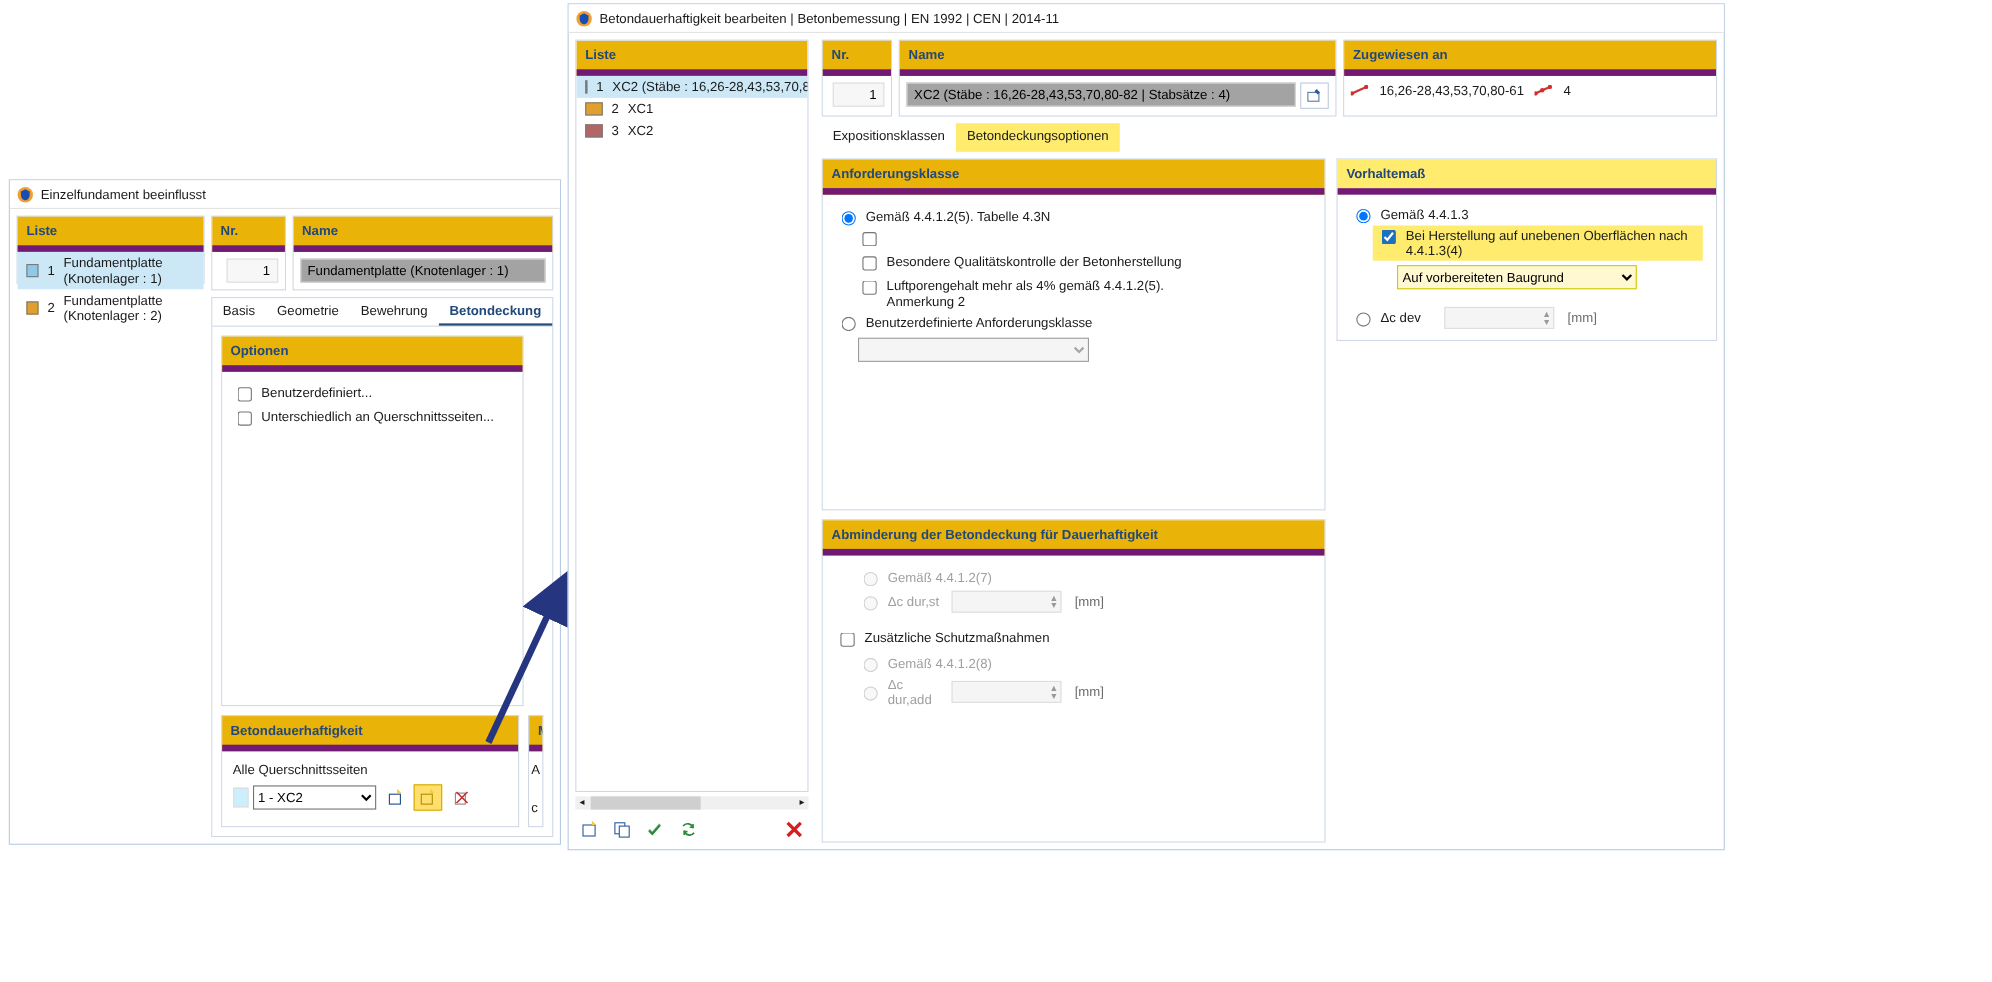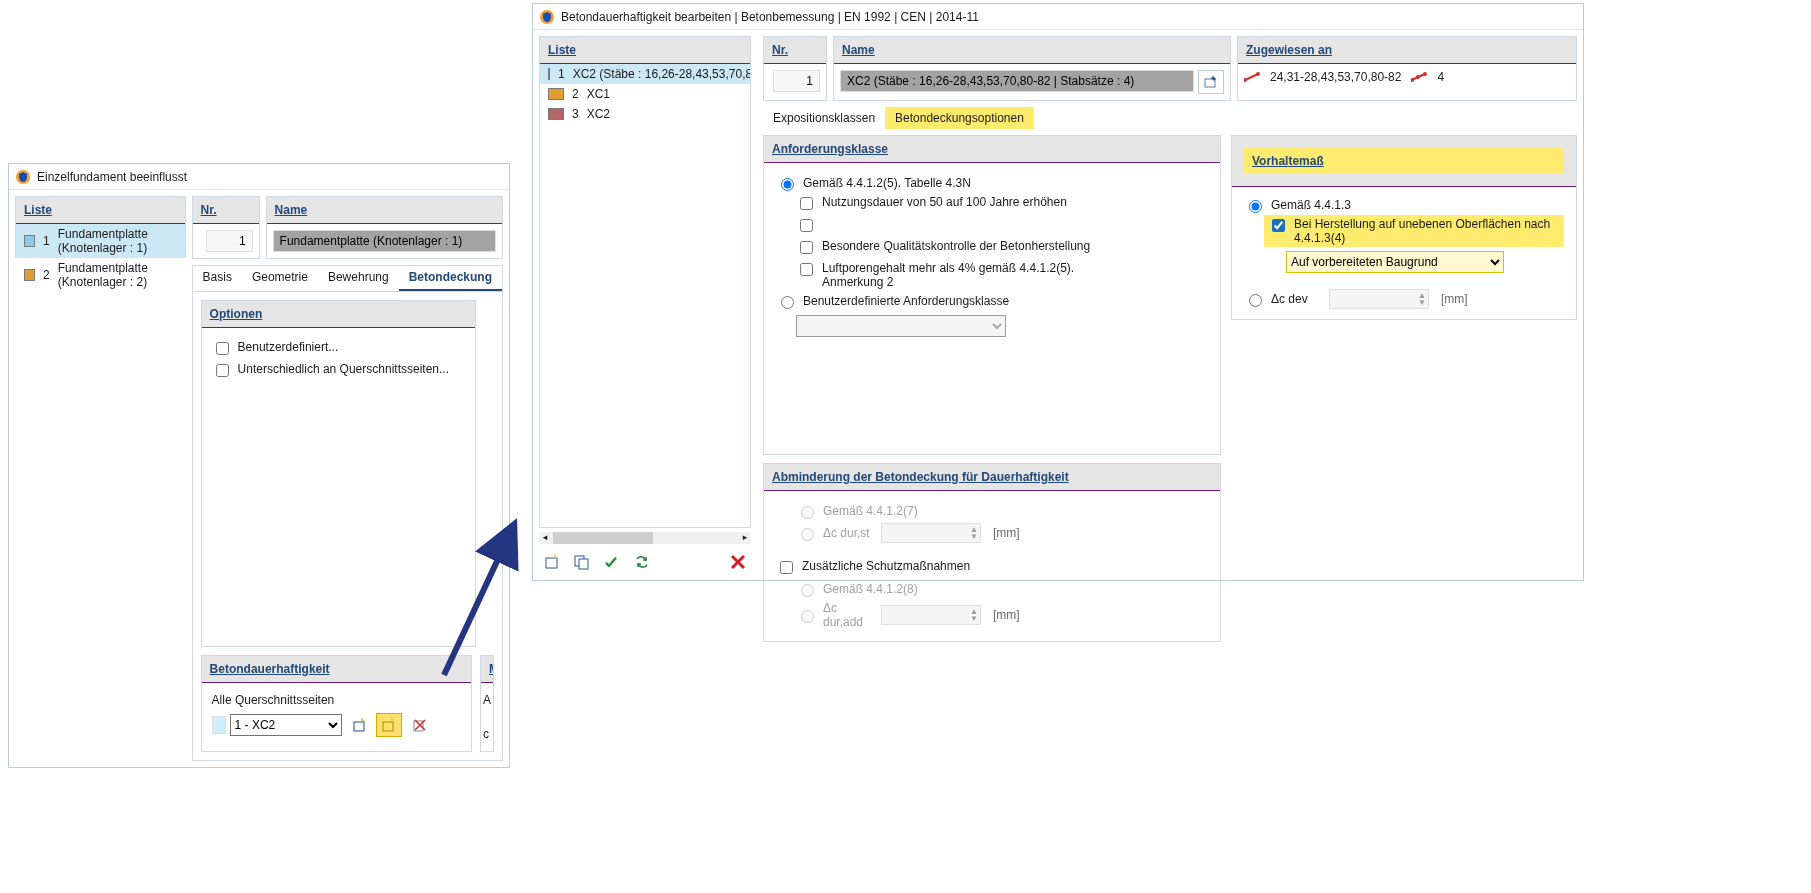--- a/index.html
+++ b/index.html
@@ -1,19 +1,19 @@
 <!DOCTYPE html>
 <html><head>
 <meta charset="utf-8">
 <style>
   * { box-sizing: border-box; font-family: "Segoe UI", Arial, sans-serif; font-size: 12px; }
   body { margin:0; background:#fff; width:1811px; height:893px; position:relative; color:#1a1a1a; }
   .dlg { position:absolute; border:1px solid #b7cbe3; background:#fff; }
   .dlg-title { height:26px; line-height:26px; padding:0 6px; background:#fff; border-bottom:1px solid #e3e3e3; font-size:12px; display:flex; align-items:center; gap:6px; }
-  .pane-hdr { font-weight:700; color:#23487a; background:#e5e5e5; padding:6px 8px; border-bottom:1px solid #701a75;text-decoration:underline; }
+  .pane-hdr { font-weight:700; color:#23487a; background:#eab308; padding:6px 8px; border-bottom:6px solid #701a75; }
   .pane { border:1px solid #cfd9e6; }
   .list-row { display:flex; align-items:center; gap:8px; padding:3px 8px; cursor:pointer; }
   .list-row.sel { background:#cce8f7; }
   .list-row .swatch { width:16px; height:12px; border:1px solid #7a7a7a; }
   .num-input { width:47px; height:22px; text-align:right; padding:0 6px; background:#f7f7f7; border:1px solid #ddd; }
   .text-input { height:22px; padding:0 6px; background:#a3a3a3; border:1px solid #ddd; }
   .tabbar { display:flex; border-bottom:1px solid #cfd9e6; height:26px; }
   .tab { padding:4px 10px; cursor:pointer; }
   .tab.sel { border-bottom:2px solid #23487a; color:#23487a; font-weight:600; }
   .tab.hi { background:#ffec6e; }
@@ -156,21 +156,21 @@
 
 <svg class="arrow" style="left:438px; top:515px;" width="95" height="175">
   <defs>
       <marker id="ah" markerWidth="8" markerHeight="8" refX="6" refY="4" orient="auto">
         <path d="M0,0 L8,4 L0,8 z" fill="#26357f"></path>
       </marker>
     </defs>
   <line x1="6" y1="160" x2="74" y2="14" stroke="#26357f" stroke-width="6" marker-end="url(#ah)"></line>
 </svg>
 
-<div class="dlg" style="left:516px; top:3px; width:1052px; height:578px;margin-left:16px;">
+<div class="dlg" style="left:516px; top:3px; width:1052px; height:770px;">
   <div class="dlg-title">
     <svg class="shield-icn" width="16" height="16">
         <circle cx="8" cy="8" r="7"></circle>
         <path d="M8 3l4 2v3c0 3-2 5-4 5s-4-2-4-5V5z"></path>
       </svg>
     <span>Betondauerhaftigkeit bearbeiten | Betonbemessung | EN 1992 | CEN | 2014-11</span>
   </div>
 
   <div style="display:flex; height:calc(100% - 26px);">
 
@@ -255,21 +255,21 @@
           </div>
         </div>
         <div class="pane" style="width:340px;">
           <div class="pane-hdr">Zugewiesen an</div>
           <div style="padding:6px; display:flex; gap:10px; align-items:center;">
             <svg width="16" height="10">
                 <line x1="1" y1="8" x2="14" y2="2" stroke="#d03030" stroke-width="2"></line>
                 <circle cx="1" cy="8" r="2" fill="#d03030"></circle>
                 <circle cx="14" cy="2" r="2" fill="#d03030"></circle>
               </svg>
-            <span>24,31-28,43,53,70,80-82</span>
+            <span>16,26-28,43,53,70,80-61</span>
             <svg width="16" height="10">
                 <line x1="1" y1="8" x2="7" y2="5" stroke="#d03030" stroke-width="2"></line>
                 <line x1="7" y1="5" x2="14" y2="2" stroke="#d03030" stroke-width="2"></line>
                 <circle cx="1" cy="8" r="2" fill="#d03030"></circle>
                 <circle cx="7" cy="5" r="2" fill="#d03030"></circle>
                 <circle cx="14" cy="2" r="2" fill="#d03030"></circle>
               </svg>
             <span>4</span>
           </div>
         </div>
@@ -284,24 +284,20 @@
 
         <div style="width:458px; display:flex; flex-direction:column; gap:8px;">
           <div class="pane" style="height:320px;">
             <div class="pane-hdr">Anforderungsklasse</div>
             <div style="padding:10px 12px;">
               <div class="radio-row">
                 <input type="radio" checked="" style="">
                 <span>Gemäß 4.4.1.2(5). Tabelle 4.3N</span>
               </div>
               <div style="padding-left:20px;">
-                <div class="chk-row">
-                    <input type="checkbox" style="">
-                    <span>Nutzungsdauer von 50 auf 100 Jahre erhöhen</span>
-                  </div>
                 <div class="chk-row">
                     <input type="checkbox" style="">
                   </div>
                 <div class="chk-row">
                     <input type="checkbox" style="">
                     <span>Besondere Qualitätskontrolle der Betonherstellung</span>
                   </div>
                 <div class="chk-row">
                     <input type="checkbox" style="">
                     <span style="max-width:260px;">Luftporengehalt mehr als 4% gemäß 4.4.1.2(5). Anmerkung 2</span>
@@ -358,21 +354,21 @@
                     </span>
                   <span class="unit">[mm]</span>
                 </div>
               </div>
             </div>
           </div>
         </div>
 
         <div style="flex:1;">
           <div class="pane">
-            <div class="pane-hdr" style="padding:12px;">
+            <div class="pane-hdr" style="padding:0;">
               <span class="section-title hi" style="margin:0;padding:6px 8px;display:block;">Vorhaltemaß</span>
             </div>
             <div style="padding:8px 12px;">
               <div class="radio-row">
                 <input type="radio" checked="" style="">
                 <span>Gemäß 4.4.1.3</span>
               </div>
               <div style="padding-left:20px;">
                 <div class="chk-row hi-row">
                   <input type="checkbox" checked="" style="accent-color: rgb(29, 111, 191);">

